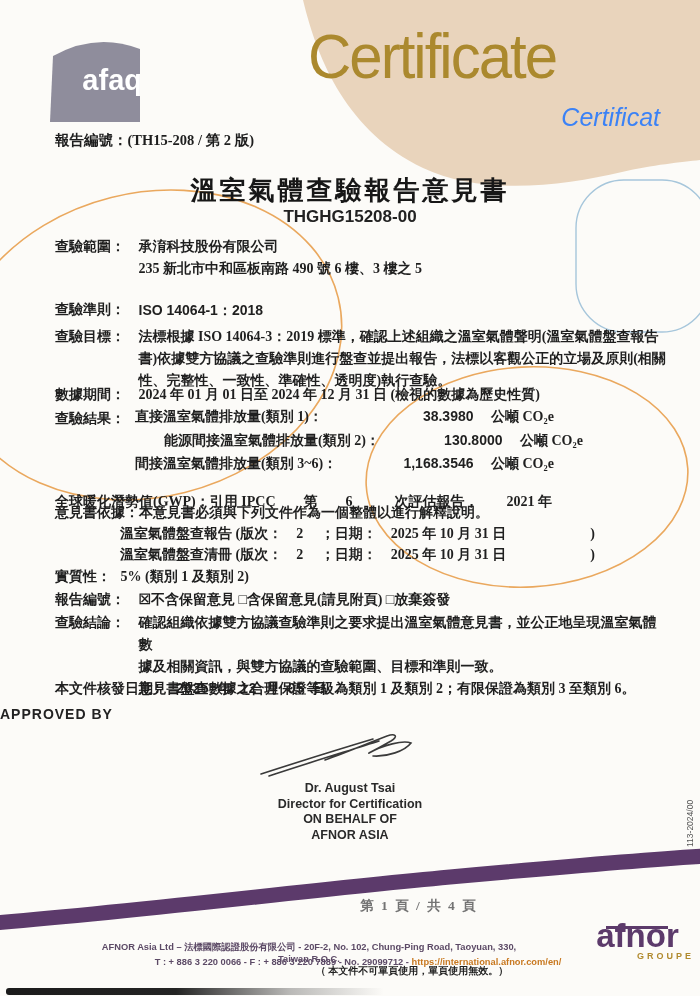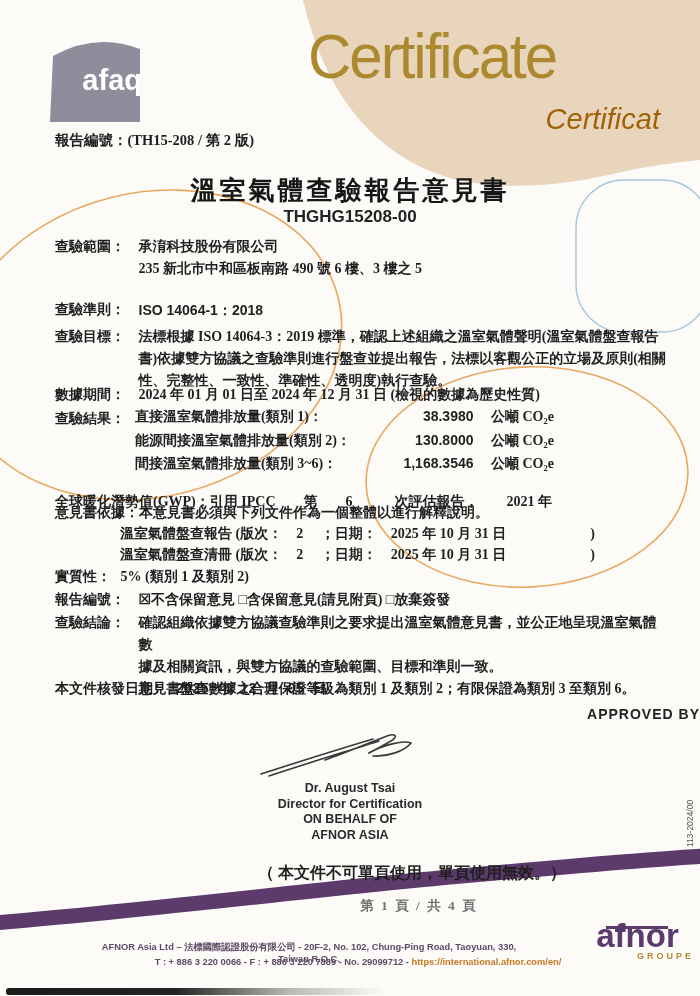--- a/index.html
+++ b/index.html
@@ -6,52 +6,52 @@
   body{background:#e8e8e8;font-family:"Liberation Serif",serif;}
   #page{position:relative;width:700px;height:996px;background:#fcfbf8;overflow:hidden;
         box-shadow:0 0 6px rgba(0,0,0,.25);}
   .abs{position:absolute;}
   
   #blob-svg{position:absolute;top:0;left:0;}
   .cert-title{position:absolute;top:22px;left:308px;width:356px;text-align:left;
     font-family:"Liberation Sans",sans-serif;font-weight:normal;font-size:60px;
     color:#ab892e;letter-spacing:-2px;transform:scaleY(1.04);}
   .cert-sub{position:absolute;top:103px;left:500px;width:160px;text-align:right;
-    font-family:"Liberation Sans",sans-serif;font-size:29px;color:#a16207;font-style:italic;}
+    font-family:"Liberation Sans",sans-serif;font-size:25px;color:#3b82f6;font-style:italic;}
   .afaq-wrap{position:absolute;top:38px;left:50px;width:92px;height:84px;}
   .afaq-text{position:absolute;top:26px;left:0;width:92px;text-align:right;color:#fff;
     font-family:"Liberation Sans",sans-serif;font-weight:bold;font-size:29px;letter-spacing:0px;}
   .report-no{position:absolute;top:131px;left:55px;font-size:14.5px;font-weight:bold;color:#1e1e1e;}
   
   .doc-title{position:absolute;top:173px;left:0;width:700px;text-align:center;
     font-size:26px;font-weight:bold;color:#171717;letter-spacing:3px;}
   .doc-code{position:absolute;top:207px;left:0;width:700px;text-align:center;
     font-family:"Liberation Sans",sans-serif;font-size:17px;font-weight:bold;color:#222;}
   
   .row{position:absolute;left:55px;font-size:14px;font-weight:bold;color:#1f1f1f;line-height:22px;}
   .lbl{display:inline-block;width:80px;vertical-align:top;}
   .val{display:inline-block;vertical-align:top;}
   .val2{max-width:530px;}
   .result-row{position:absolute;left:135px;font-size:14px;font-weight:bold;color:#1f1f1f;}
   .r-name{display:inline-block;width:228px;}
   .r-val{display:inline-block;width:107px;text-align:right;font-family:"Liberation Sans",sans-serif;}
   .r-unit{display:inline-block;margin-left:14px;}
   
-  .approved{position:absolute;top:706px;left:0;width:700px;text-align:right;
+  .approved{position:absolute;top:706px;left:0;width:700px;text-align:left;
     font-family:"Liberation Sans",sans-serif;font-size:14px;font-weight:bold;color:#222;letter-spacing:1px;}
   .signblock{position:absolute;top:781px;left:0;width:700px;text-align:center;
     font-family:"Liberation Sans",sans-serif;font-size:12.5px;font-weight:bold;color:#2a2a2a;line-height:15.5px;}
   .side-code{position:absolute;top:812px;left:660px;width:60px;
     font-family:"Liberation Sans",sans-serif;font-size:8.5px;color:#555;
     transform:rotate(-90deg);transform-origin:center;}
   
   .page-info{position:absolute;top:897px;left:319px;width:200px;text-align:center;
     font-size:13.5px;font-weight:bold;color:#737373;letter-spacing:2px;}
-  .page-notice{position:absolute;top:863px;left:252px;width:320px;text-align:center;
-    font-size:16px;font-weight:bold;color:#1f1f1f;}
+  .page-notice{position:absolute;top:964px;left:252px;width:320px;text-align:center;
+    font-size:10px;font-weight:bold;color:#1f1f1f;}
   .f-address{position:absolute;top:941px;left:94px;width:430px;text-align:center;
     font-family:"Liberation Sans",sans-serif;font-size:9.3px;font-weight:bold;color:#5c4a66;}
   .f-contact{position:absolute;top:957px;left:153px;width:410px;text-align:center;
     font-family:"Liberation Sans",sans-serif;font-size:9.3px;font-weight:bold;color:#5c4a66;}
   .f-url{color:#c87820;}
   .afnor-logo{position:absolute;top:921px;left:575px;width:125px;text-align:center;}
   .afnor-word{font-family:"Liberation Sans",sans-serif;font-weight:bold;font-size:33px;
     color:#5c3a6b;letter-spacing:0px;line-height:30px;}
   .afnor-bar{position:absolute;top:5px;left:31px;width:62px;height:3px;background:#5c3a6b;}
   .afnor-groupe{font-family:"Liberation Sans",sans-serif;font-weight:bold;font-size:9px;
@@ -117,21 +117,21 @@
   </div>
 
   <div class="row" style="top:408px;">
     <span class="lbl">查驗結果：</span>
   </div>
   <div class="result-row" style="top:408px;">
     <span class="r-name">直接溫室氣體排放量(類別 1)：</span>
     <span class="r-val">38.3980</span>
     <span class="r-unit">公噸 CO₂e</span>
   </div>
-  <div class="result-row" style="top:432px;">
+  <div class="result-row" style="top:432px;margin-left:29px;">
     <span class="r-name">能源間接溫室氣體排放量(類別 2)：</span>
     <span class="r-val">130.8000</span>
     <span class="r-unit">公噸 CO₂e</span>
   </div>
   <div class="result-row" style="top:455px;">
     <span class="r-name">間接溫室氣體排放量(類別 3~6)：</span>
     <span class="r-val">1,168.3546</span>
     <span class="r-unit">公噸 CO₂e</span>
   </div>
 

